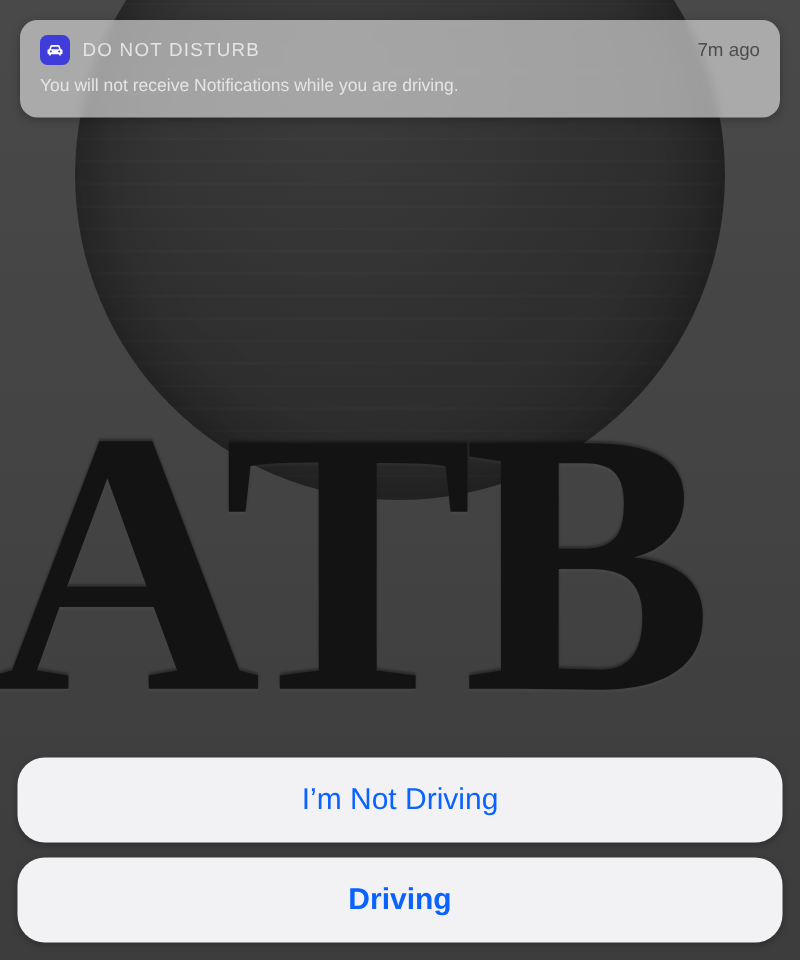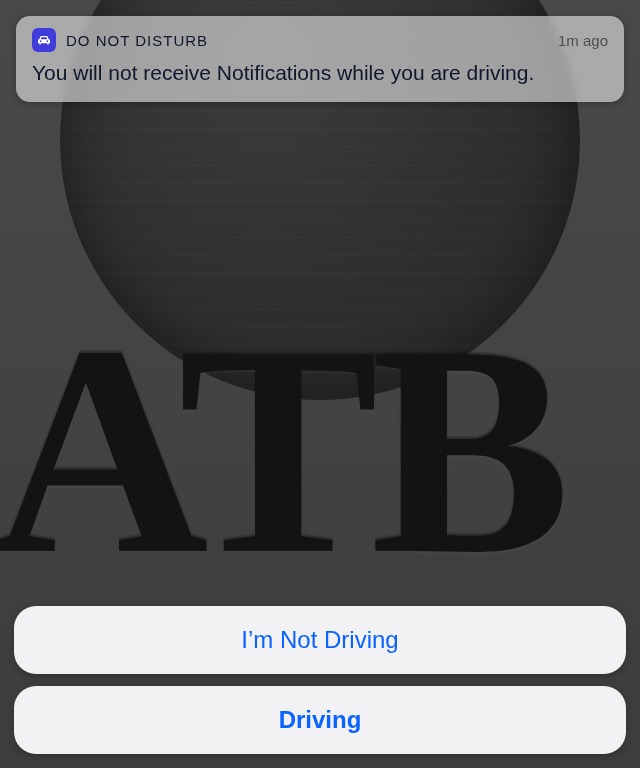--- a/index.html
+++ b/index.html
@@ -81,32 +81,32 @@
     background: #3f3cda;
     display: flex;
     align-items: center;
     justify-content: center;
     flex: 0 0 auto;
   }
   .notif-icon-wrap svg { display: block; }
   .notif-app {
     font-size: 15px;
     letter-spacing: 1px;
-    color: #0f172a;
+    color: #e5e5e5;
   }
   .notif-time {
     margin-left: auto;
     font-size: 15px;
     color: #4d4d50;
   }
   .notif-body {
     margin-top: 8px;
-    font-size: 21px;
+    font-size: 14px;
     line-height: 1.25;
-    color: #0f172a;
+    color: #e5e5e5;
   }
 
   
   .action-sheet {
     position: absolute;
     left: 14px;
     right: 14px;
     bottom: 14px;
     display: flex;
     flex-direction: column;
@@ -138,21 +138,21 @@
 <div class="scrim"></div>
 
 <div class="notification">
   <div class="notif-head">
     <span class="notif-icon-wrap">
       <svg viewBox="0 0 24 24" width="16" height="16" fill="#ffffff" aria-hidden="true">
         <path d="M5 11l1.3-3.9A2 2 0 0 1 8.2 6h7.6a2 2 0 0 1 1.9 1.1L19 11h.5A1.5 1.5 0 0 1 21 12.5V16a1 1 0 0 1-1 1h-1v1a1 1 0 1 1-2 0v-1H7v1a1 1 0 1 1-2 0v-1H4a1 1 0 0 1-1-1v-3.5A1.5 1.5 0 0 1 4.5 11H5zm2.1 0h9.8l-1-3H8.1l-1 3zM7 15a1.25 1.25 0 1 0 0-2.5A1.25 1.25 0 0 0 7 15zm10 0a1.25 1.25 0 1 0 0-2.5 1.25 1.25 0 0 0 0 2.5z"></path>
       </svg>
     </span>
     <span class="notif-app">DO NOT DISTURB</span>
-    <span class="notif-time">1m ago</span>
+    <span class="notif-time">7m ago</span>
   </div>
   <div class="notif-body">You will not receive Notifications while you are driving.</div>
 </div>
 
 <div class="action-sheet">
   <button class="sheet-btn">I’m Not Driving</button>
   <button class="sheet-btn cancel">Driving</button>
 </div>
 
 </body></html>

